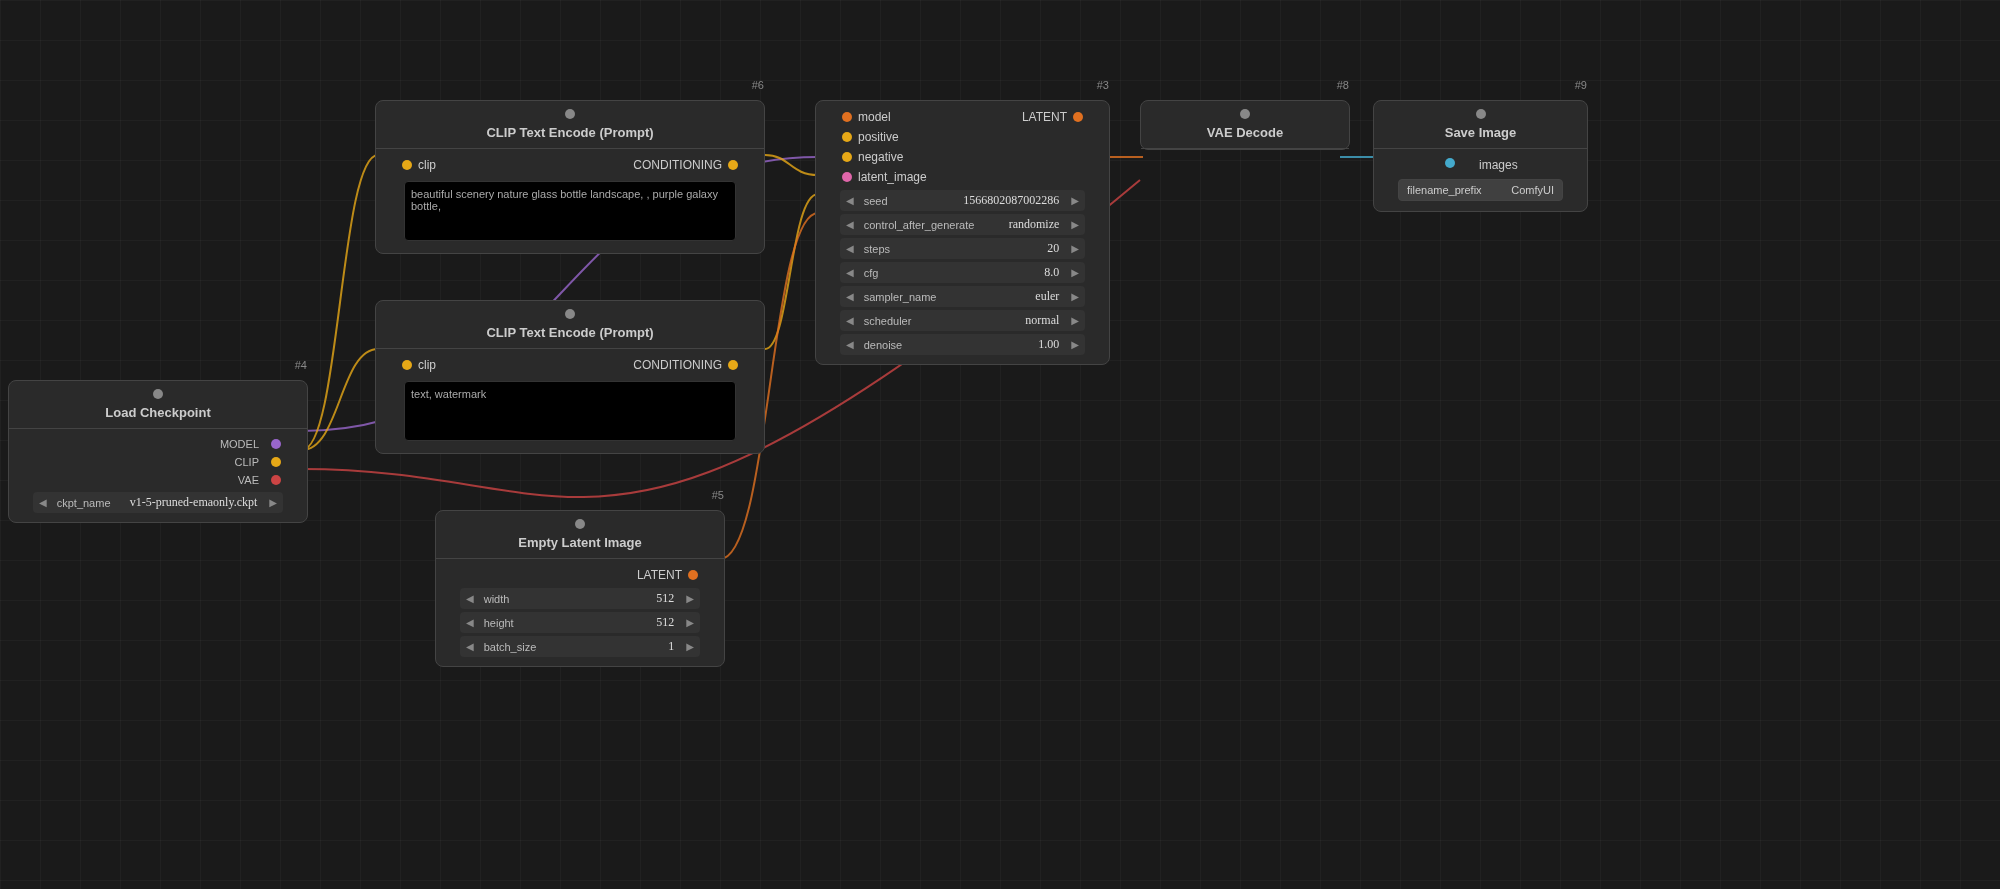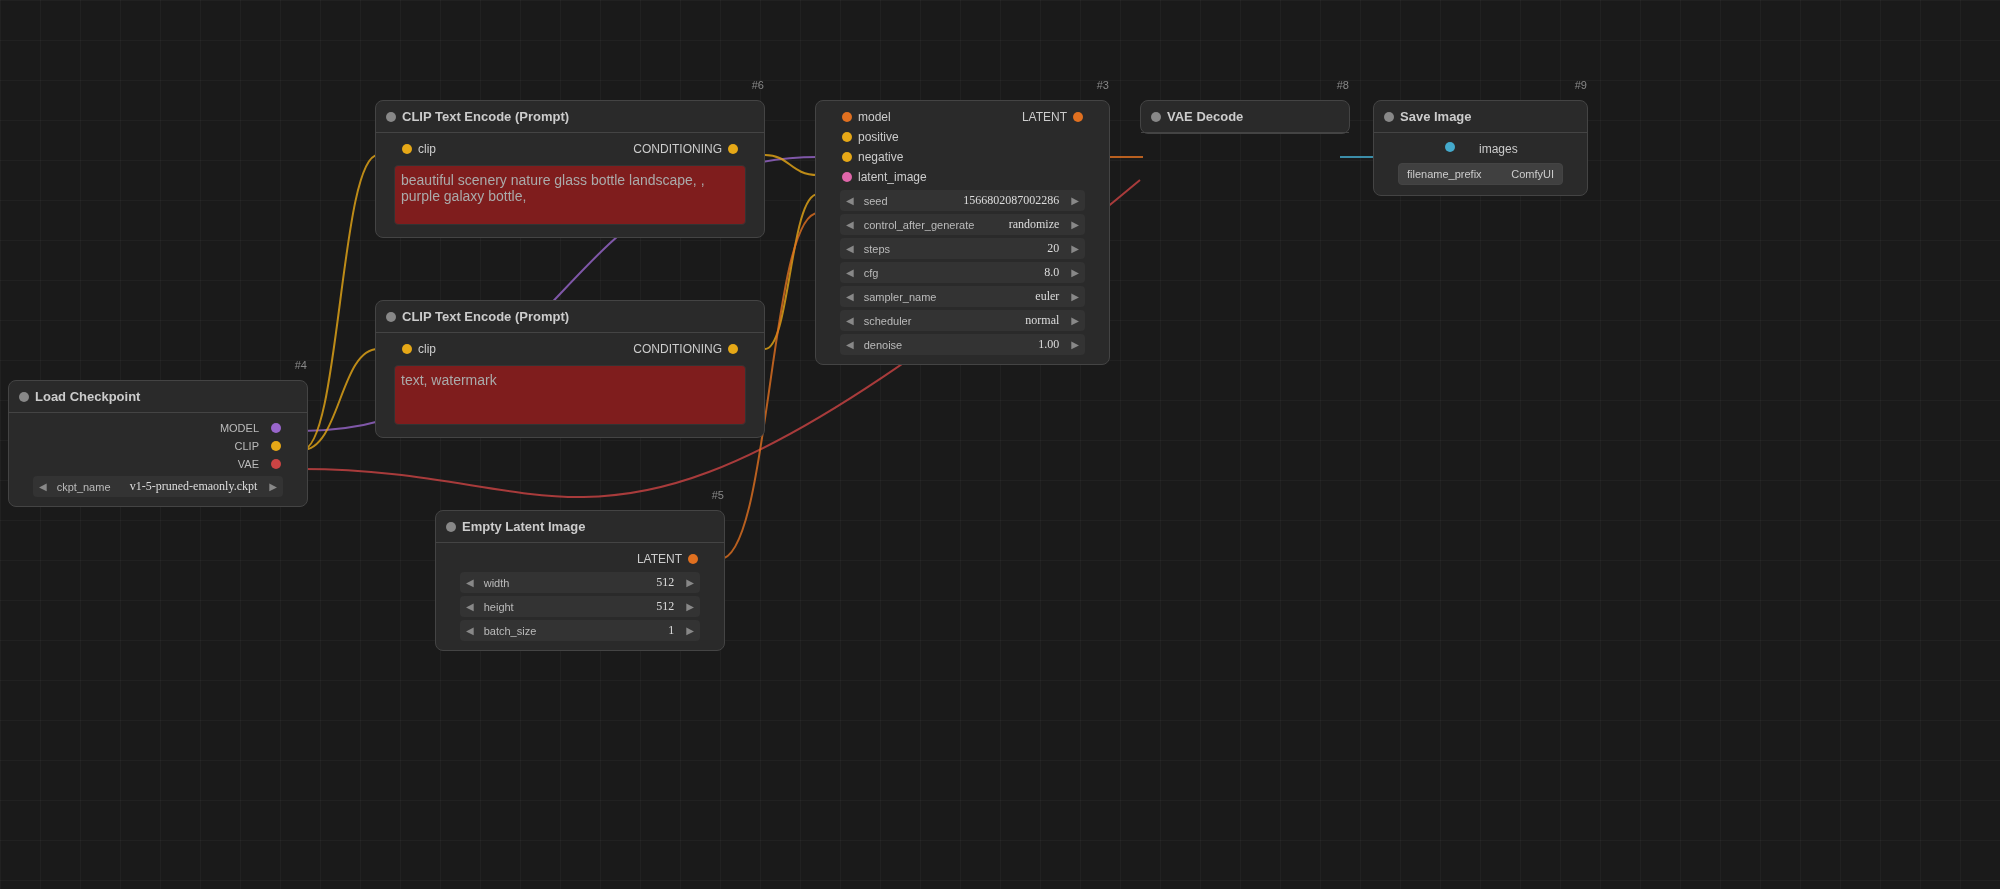--- a/index.html
+++ b/index.html
@@ -25,20 +25,21 @@
       border: 1px solid #444;
       min-width: 180px;
     }
 
     .node-header {
       display: flex;
       align-items: center;
       padding: 8px 10px;
       gap: 6px;
       border-bottom: 1px solid #444;
+      flex-direction: column;
     }
 
     .node-title {
       font-size: 13px;
       color: #ccc;
       font-weight: bold;
     }
 
     .node-id {
       position: absolute;
@@ -72,25 +73,25 @@
 
     .port-dot.yellow { background: #e6a817; }
     .port-dot.orange { background: #e07020; }
     .port-dot.pink { background: #e066aa; }
     .port-dot.cyan { background: #44aacc; }
     .port-dot.purple { background: #9966cc; }
     .port-dot.red { background: #cc4444; }
     .port-dot.gray { background: #888; }
 
     .textarea-content {
-      margin: 6px 2px;
-      background: #7f1d1d;
+      margin: 6px 12px;
+      background: #000000;
       border-radius: 4px;
       padding: 6px;
-      font-size: 14px;
+      font-size: 11px;
       color: #aaa;
       min-height: 60px;
       border: 1px solid #333;
     }
 
     .param-row {
       display: flex;
       align-items: center;
       margin: 3px 8px;
       background: #333;

